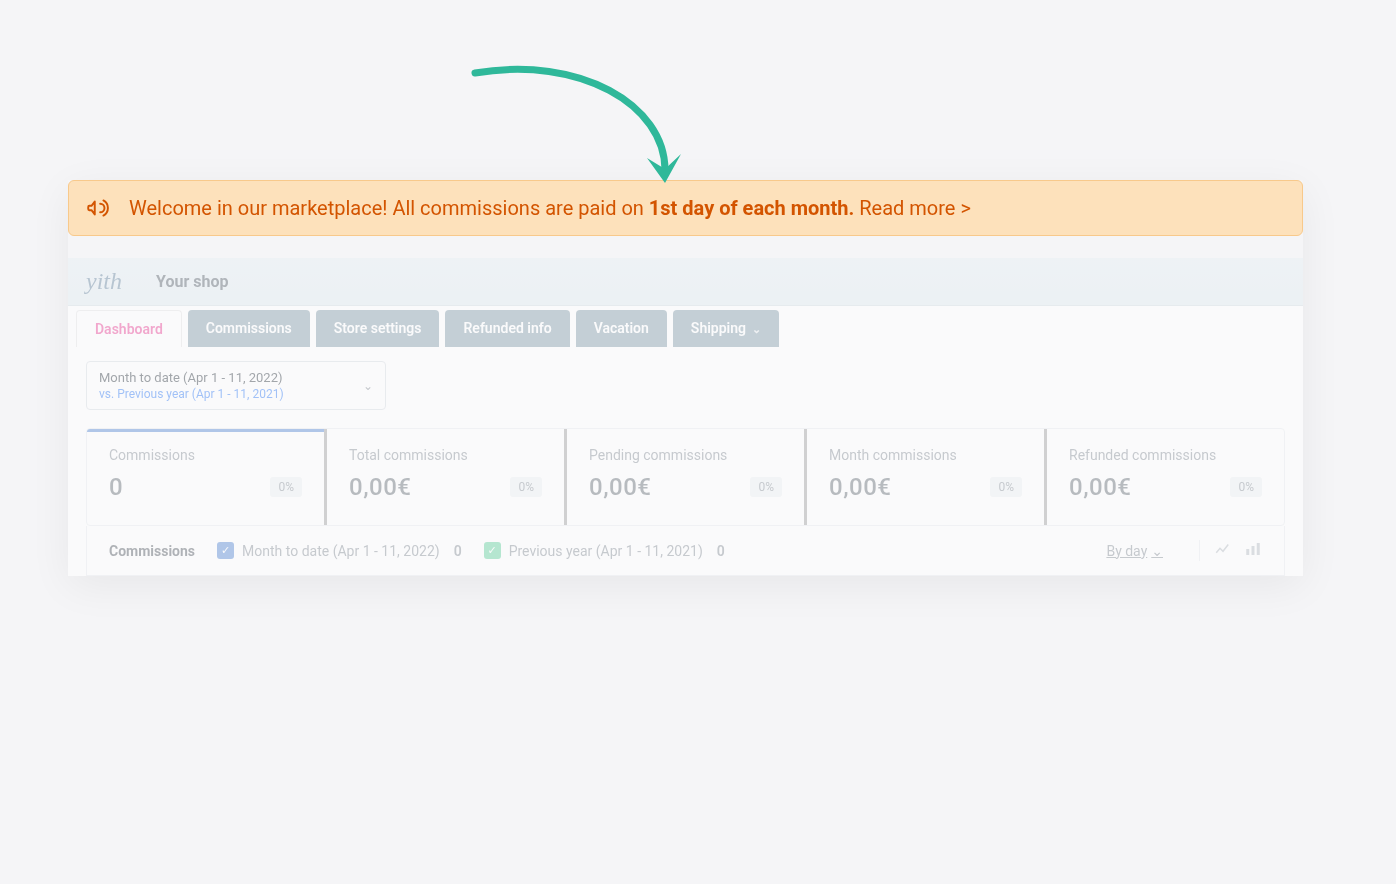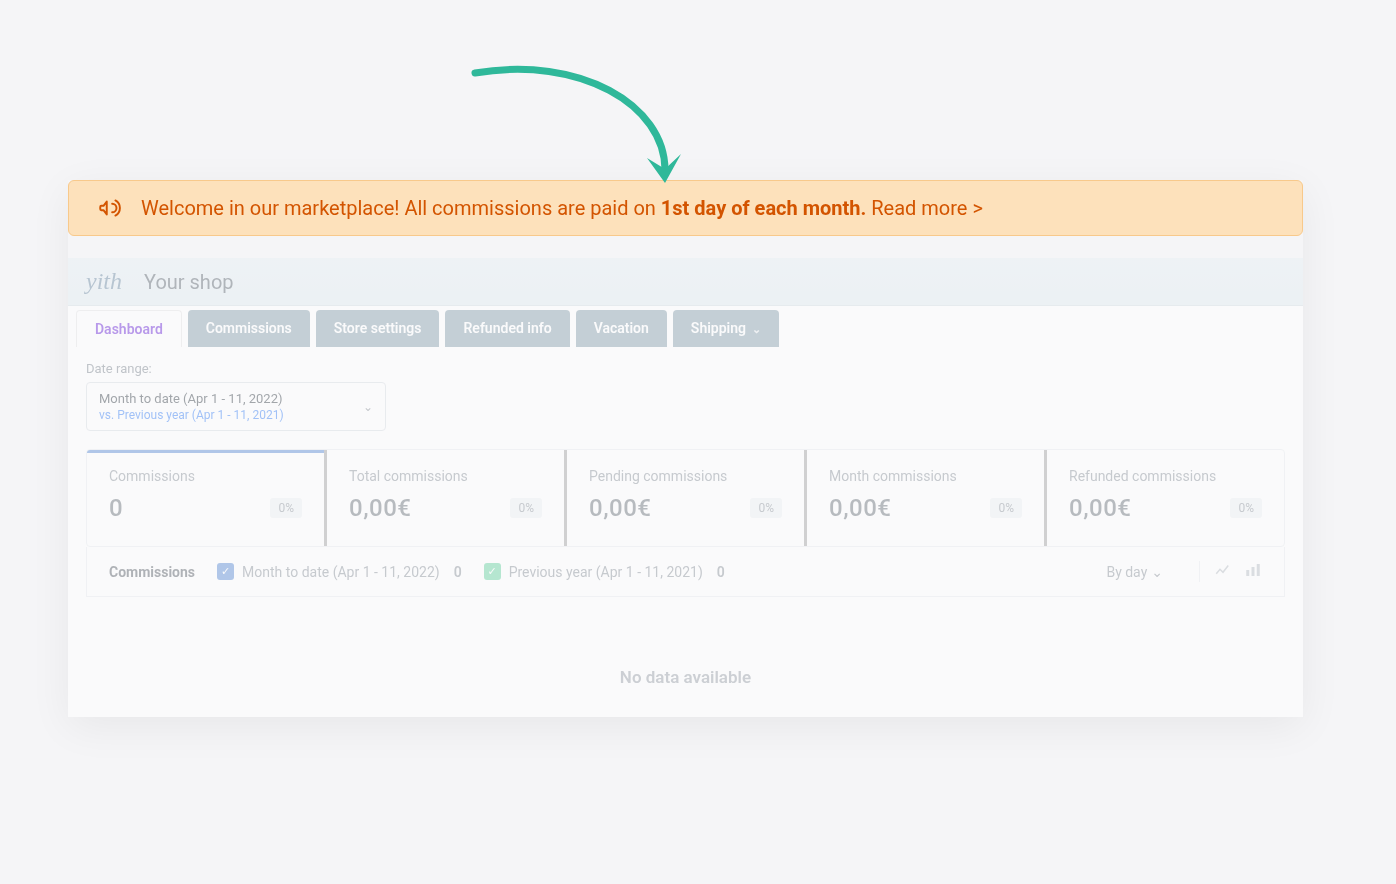--- a/index.html
+++ b/index.html
@@ -24,21 +24,21 @@
   position: absolute;
   top: 180px;
   left: 68px;
   width: 1235px;
   box-shadow: 0 10px 40px rgba(0,0,0,0.06);
 }
 .banner {
   background: #fde1bb;
   border: 1px solid #f8c98b;
   border-radius: 6px;
-  padding: 14px 28px;
+  padding: 14px 16px;
   display: flex;
   align-items: center;
   gap: 18px;
   color: #d35400;
   font-size: 20px;
 }
 .banner .megaphone {
   width: 26px;
   height: 26px;
   flex-shrink: 0;
@@ -58,46 +58,46 @@
   inset: 0;
   background: rgba(245,245,247,0.55);
   pointer-events: none;
 }
 
 .topbar {
   background: linear-gradient(#e4eef2, #e0eaef);
   padding: 10px 18px;
   display: flex;
   align-items: center;
-  gap: 22px;
+  gap: 34px;
   border-bottom: 1px solid #d3dde3;
 }
 .logo {
   font-family: Georgia, serif;
   font-style: italic;
   font-size: 24px;
   color: #6b8aa3;
 }
-.shopname { font-weight: 400; color: #5b6670; font-size: 20px; }
+.shopname { font-weight: 700; color: #5b6670; font-size: 16px; }
 
 .tabs {
   display: flex;
   gap: 6px;
   padding: 0 8px;
   background: #fff;
 }
 .tab {
   padding: 10px 18px;
   font-size: 14px;
   font-weight: 600;
   border-radius: 4px 4px 0 0;
   cursor: pointer;
   margin-top: 4px;
 }
-.tab.active { background:#fff; color:#6d28d9; border:1px solid #e5e5e5; border-bottom:none; }
+.tab.active { background:#fff; color:#ec4899; border:1px solid #e5e5e5; border-bottom:none; }
 .tab.inactive { background:#88a0ad; color:#fff; }
 .tab .chev { margin-left:6px; opacity:.8; font-size:11px; }
 
 .content {
   padding: 14px 18px 0;
   background: #fff;
 }
 .dr-label { font-size: 13px; color: #7e8790; margin-bottom: 6px; }
 .dr-select {
   border: 1px solid #d8dde2;
@@ -149,21 +149,21 @@
 .legend { display:flex; align-items:center; gap:8px; }
 .chk {
   width:17px; height:17px; border-radius:3px;
   display:inline-flex; align-items:center; justify-content:center;
   color:#fff; font-size:11px;
 }
 .chk.blue { background:#5b8dd6; }
 .chk.green { background:#67d3a1; }
 .legend .count { font-weight:600; margin-left:6px; }
 .spacer { flex:1; }
-.byday { display:flex; align-items:center; gap:4px; cursor:pointer; }
+.byday { display:flex; align-items:center; gap:4px; cursor:pointer;text-decoration:underline; }
 .chart-icons { display:flex; gap:12px; color:#b8bfc5; padding-left:14px; border-left:1px solid #e9ecef; margin-left:14px; }
 .chart-icons span { cursor:pointer; }
 
 .nodata {
   text-align:center;
   padding:70px 0 30px;
   color:#9aa1a8;
   font-weight:600;
   font-size:17px;
 }
@@ -204,21 +204,20 @@
     <div class="tabs">
       <div class="tab active"><span>Dashboard</span></div>
       <div class="tab inactive"><span>Commissions</span></div>
       <div class="tab inactive"><span>Store settings</span></div>
       <div class="tab inactive"><span>Refunded info</span></div>
       <div class="tab inactive"><span>Vacation</span></div>
       <div class="tab inactive"><span>Shipping</span><span class="chev">⌄</span></div>
     </div>
 
     <div class="content">
-      <div class="dr-label">Date range:</div>
       <div class="dr-select">
         <div>Month to date (Apr 1 - 11, 2022)</div>
         <div class="dr-sub">vs. Previous year (Apr 1 - 11, 2021)</div>
         <span class="chev-down">⌄</span>
       </div>
 
       <div class="stats">
         <div class="stat active">
           <div class="stat-title">Commissions</div>
           <div class="stat-row">
@@ -282,17 +281,16 @@
           <span>
             <svg width="18" height="18" viewBox="0 0 24 24" fill="currentColor">
                 <rect x="3" y="12" width="4" height="8"></rect>
                 <rect x="10" y="8" width="4" height="12"></rect>
                 <rect x="17" y="4" width="4" height="16"></rect>
               </svg>
           </span>
         </span>
       </div>
 
-      <div class="nodata">No data available</div>
     </div>
 
   </div>
 </div>
 
 </body></html>

